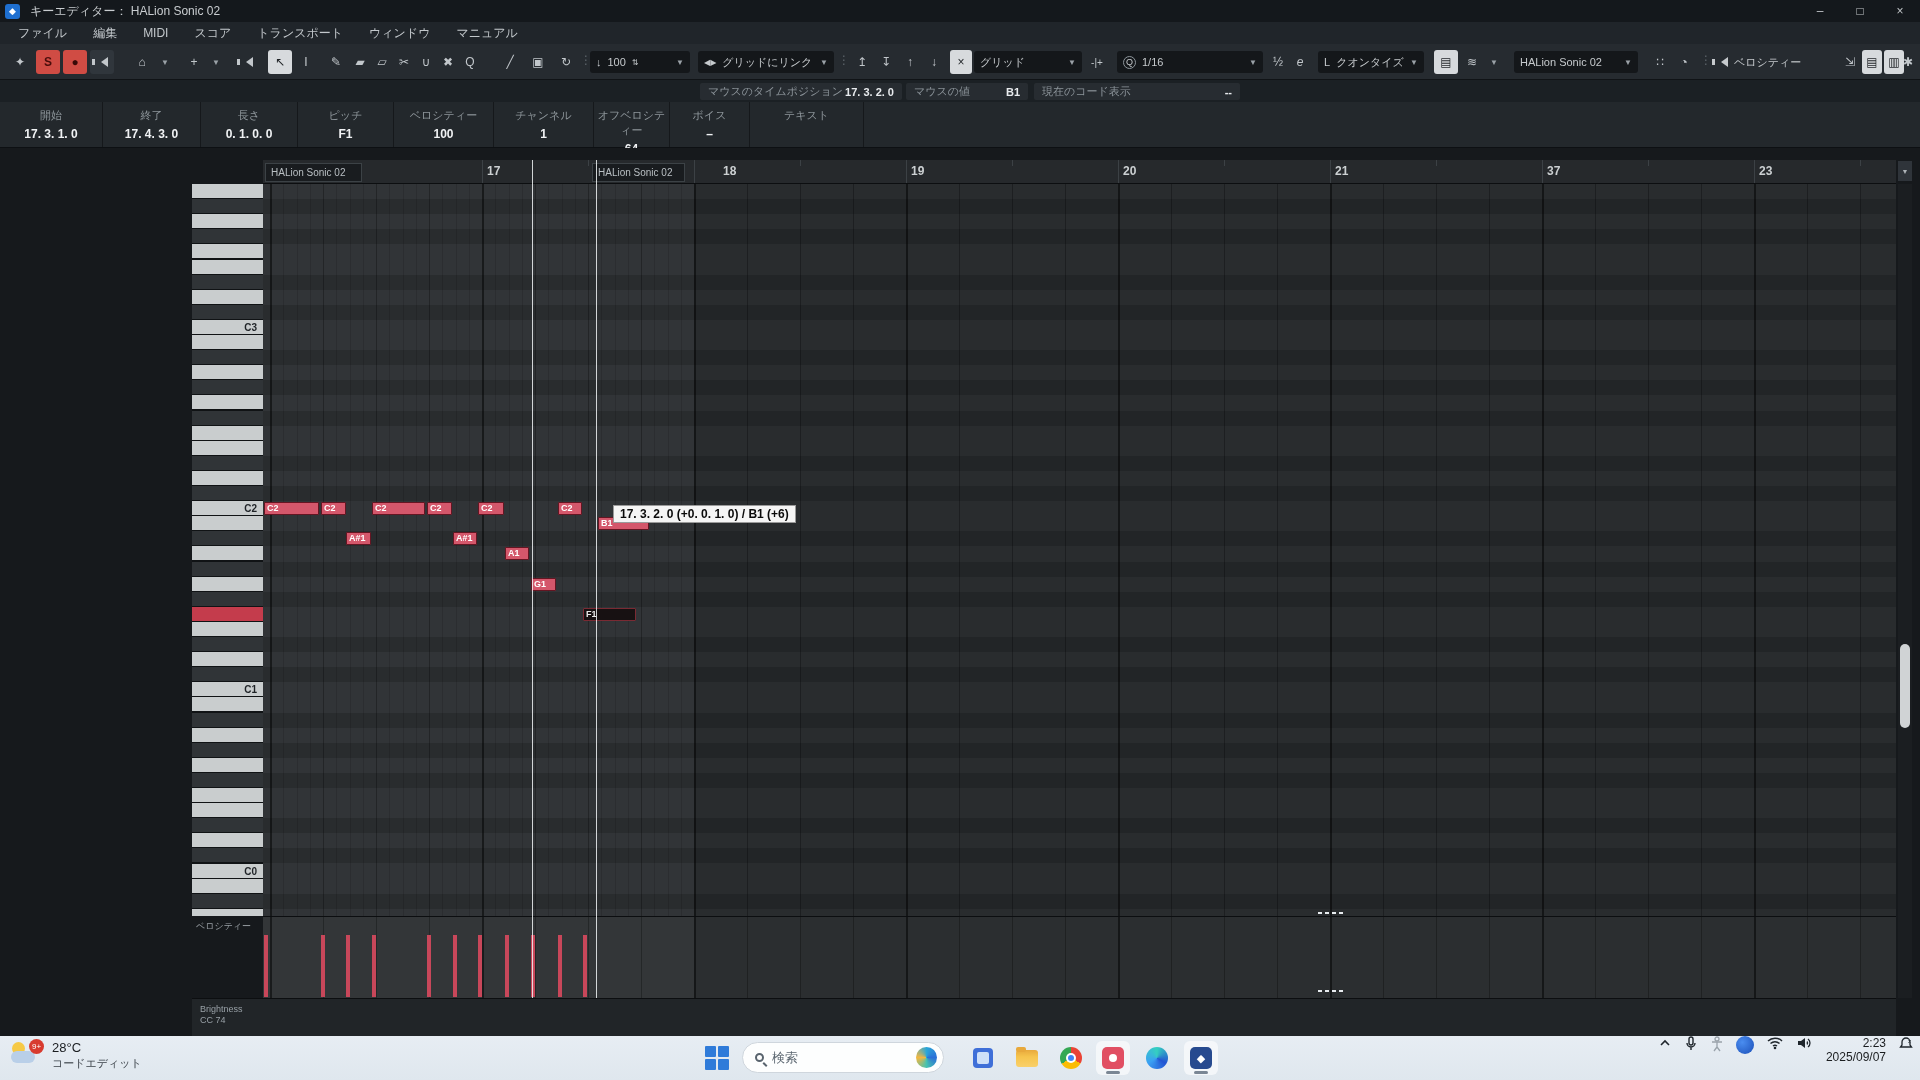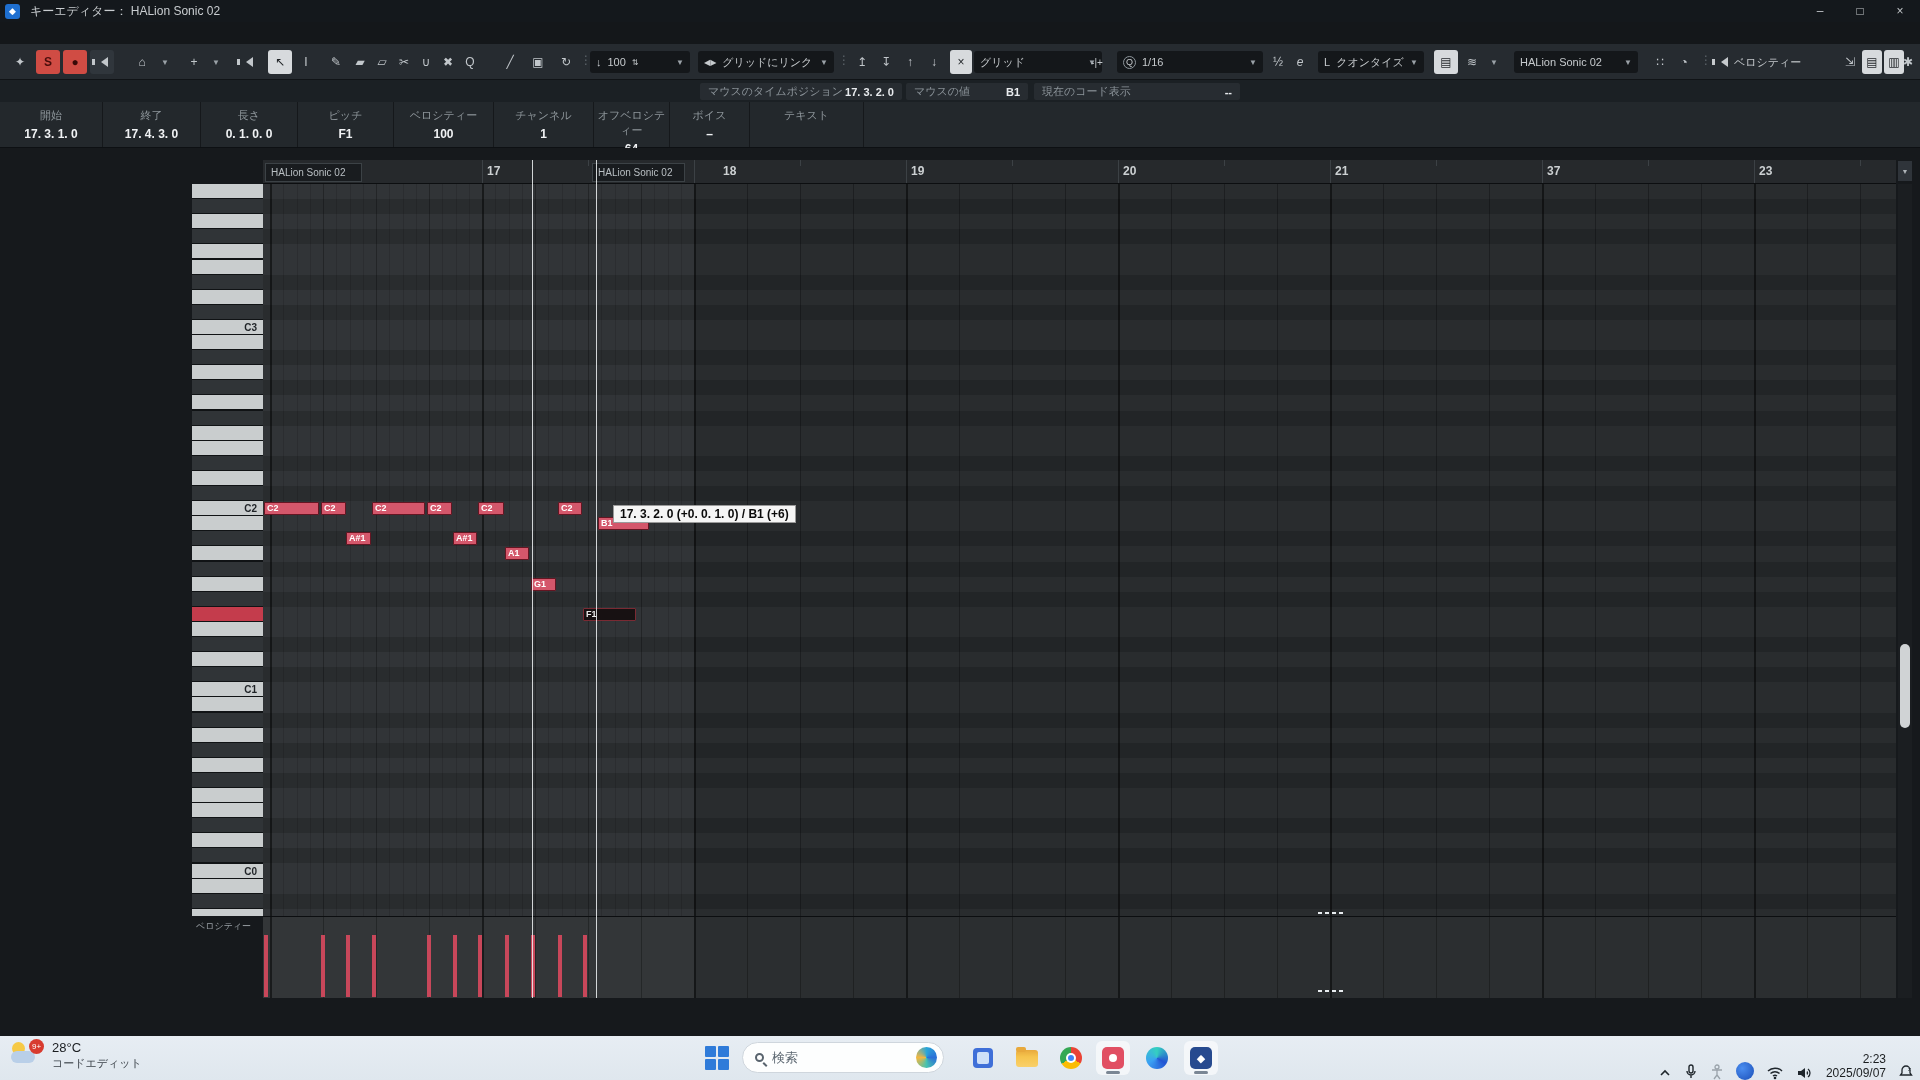--- a/index.html
+++ b/index.html
@@ -111,39 +111,48 @@
   .mag { width:9px; height:9px; border:2px solid #59646e; border-radius:50%; position:relative; }
   .mag::after { content:""; position:absolute; left:7px; top:7px; width:2px; height:5px; background:#59646e; transform:rotate(-45deg); }
   #searchtext { color:#5b6670; font-size:13px; }
   #bingball { margin-left:auto; width:21px; height:21px; border-radius:50%;
     background:conic-gradient(#2aa7d8,#2a6fd8,#46c2b0,#f2b740,#2aa7d8); }
   .appicon { position:absolute; top:5px; width:34px; height:34px; border-radius:6px; display:flex;
     align-items:center; justify-content:center; }
   .appicon.active { background:rgba(255,255,255,0.6); }
   .appicon .under { position:absolute; bottom:1px; left:50%; transform:translateX(-50%); width:14px; height:3px;
     border-radius:2px; background:#7a8694; }
-  #tray { position:absolute; right:6px; top:0; height:44px; display:flex; align-items:flex-end; gap:12px; }
+  #tray { position:absolute; right:6px; top:0; height:44px; display:flex; align-items:flex-start; gap:12px; }
   #clockblock { text-align:right; color:#1b1e20; font-size:12px; line-height:14px; }
   .trayico { display:flex; align-items:center; justify-content:center; }
 </style>
 </head>
 <body>
 
 <div id="stage">
 
   <div id="titlebar" class="abs">
     <div id="appicon">◆</div>
     <div id="apptitle">キーエディター： HALion Sonic 02</div>
     <div id="wincontrols">
       <div class="winbtn">–</div>
       <div class="winbtn">□</div>
       <div class="winbtn">×</div>
     </div>
   </div>
 
+  <div id="menubar" class="abs">
+      <div class="menu-item" style="position: static;">ファイル</div>
+      <div class="menu-item" style="position: static;">編集</div>
+      <div class="menu-item" style="position: static;">MIDI</div>
+      <div class="menu-item" style="position: static;">スコア</div>
+      <div class="menu-item" style="position: static;">トランスポート</div>
+      <div class="menu-item" style="position: static;">ウィンドウ</div>
+      <div class="menu-item" style="position: static;">マニュアル</div>
+    </div>
 
   <div id="toolbar" class="abs">
     <div class="tbtn flat" style="left:8px">✦</div>
     <div class="tbtn red" style="left:36px">S</div>
     <div class="tbtn red" style="left:63px;color:#3a0a08">●</div>
     <div class="tbtn" style="left:90px">
         <span class="spk"></span>
       </div>
     <div class="tbtn flat" style="left:130px">⌂</div>
     <div class="tbtn flat" style="left:155px;width:14px">
@@ -179,21 +188,21 @@
       <span style="font-size:8px">◀▶</span>
       <span>グリッドにリンク</span>
       <span class="caret">▼</span>
     </div>
     <div class="kebab" style="left:838px">⋮</div>
     <div class="tbtn flat" style="left:850px">↥</div>
     <div class="tbtn flat" style="left:874px">↧</div>
     <div class="tbtn flat" style="left:898px">↑</div>
     <div class="tbtn flat" style="left:922px">↓</div>
     <div class="tbtn sel" style="left:950px;width:22px">×</div>
-    <div class="tdrop" style="left:974px;width:128px">
+    <div class="tdrop" style="left:974px;width:108px">
       <span>グリッド</span>
       <span class="caret">▼</span>
     </div>
     <div class="tbtn flat" style="left:1086px;width:22px;font-size:10px">-|+</div>
     <div class="tdrop" style="left:1117px;width:146px">
       <span style="border:1px solid #8d959b;border-radius:50%;width:13px;height:13px;font-size:9px;display:flex;align-items:center;justify-content:center">Q</span>
       <span>1/16</span>
       <span class="caret">▼</span>
     </div>
     <div class="tbtn flat" style="left:1268px;width:20px">½</div>
@@ -603,20 +612,24 @@
         <div class="vbar" style="left: 83px; bottom: 1px; height: 62px;"></div>
         <div class="vbar" style="left: 109px; bottom: 1px; height: 62px;"></div>
         <div class="vbar" style="left: 164px; bottom: 1px; height: 62px;"></div>
         <div class="vbar" style="left: 190px; bottom: 1px; height: 62px;"></div>
         <div class="vbar" style="left: 215px; bottom: 1px; height: 62px;"></div>
         <div class="vbar" style="left: 242px; bottom: 1px; height: 62px;"></div>
         <div class="vbar" style="left: 268px; bottom: 1px; height: 62px;"></div>
         <div class="vbar" style="left: 295px; bottom: 1px; height: 62px;"></div>
         <div class="vbar" style="left: 320px; bottom: 1px; height: 62px;"></div>
       </div>
+    <div id="ctrlstrip">
+      <div class="ctrlname" style="top:5px">Brightness</div>
+      <div class="ctrlname" style="top:16px">CC 74</div>
+    </div>
     <div id="vscroll">
       <div id="vthumb"></div>
     </div>
     <div id="tooltip" style="left: 613px; top: 357px;">17. 3. 2.  0 (+0. 0. 1.  0) / B1 (+6)</div>
   <div class="cursorline" style="left: 532px;"></div>
       <div class="cursorline" style="left: 596px;"></div>
       <div class="dashmark" style="left: 1318px; top: 764px;"></div>
       <div class="dashmark" style="left: 1318px; top: 842px;"></div>
     </div>
 

